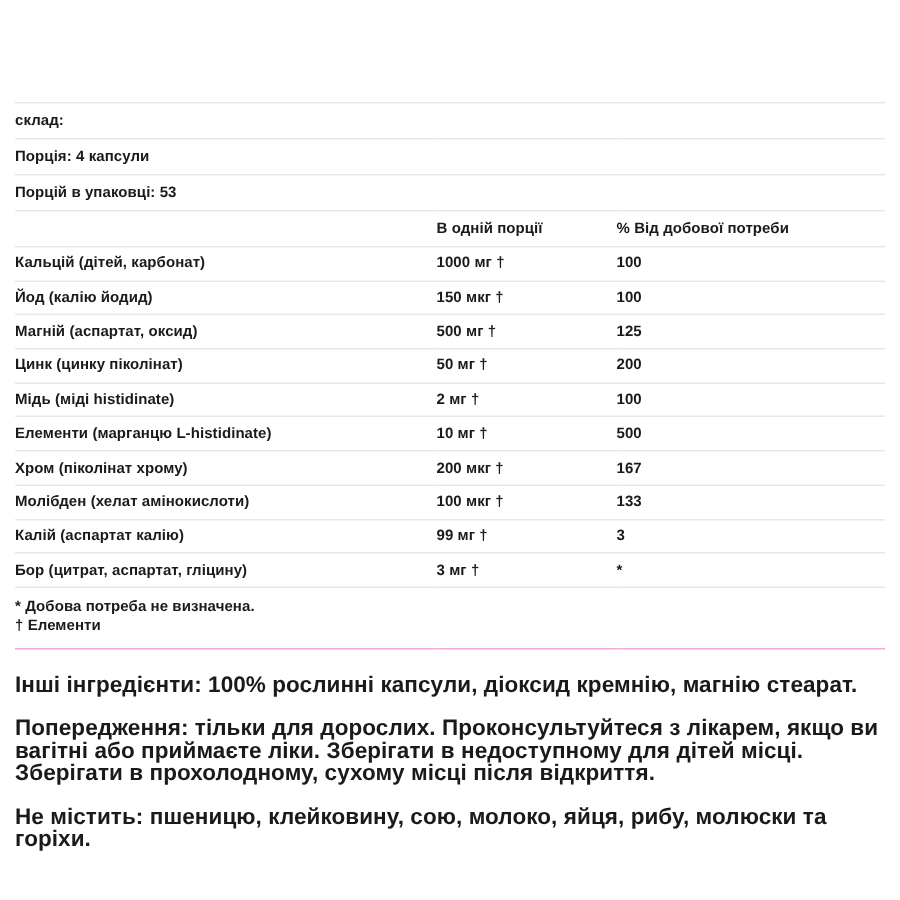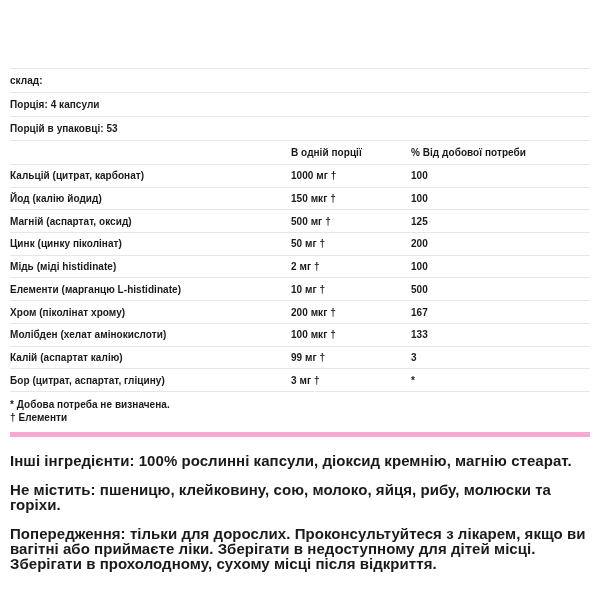--- a/index.html
+++ b/index.html
@@ -35,21 +35,21 @@
     letter-spacing: 0.05px;
   }
   .facts-table col.c1 { width: 281px; }
   .facts-table col.c2 { width: 120px; }
   .facts-table col.c3 { width: 179px; }
 
   .facts-table tr {
     border-top: 1px solid #e7e7e7;
   }
   .facts-table tr:last-child {
-    border-bottom: 5px solid #f9a8d4;
+    border-bottom: 1px solid #f9a8d4;
   }
   .facts-table td {
     padding: 5.4px 0 5.3px 0;
     vertical-align: middle;
     line-height: 11px;
     white-space: nowrap;
   }
   .facts-table td.c1 { padding-left: 0; }
 
   .serving-row td {
@@ -117,21 +117,21 @@
         <td class="c3"></td>
       </tr>
 
       <tr class="head-row">
         <td class="c1"></td>
         <td class="c2">В одній порції</td>
         <td class="c3">% Від добової потреби</td>
       </tr>
 
       <tr>
-        <td class="c1">Кальцій (цитрат, карбонат)</td>
+        <td class="c1">Кальцій (дітей, карбонат)</td>
         <td class="c2">1000 мг †</td>
         <td class="c3">100</td>
       </tr>
       <tr>
         <td class="c1">Йод (калію йодид)</td>
         <td class="c2">150 мкг †</td>
         <td class="c3">100</td>
       </tr>
       <tr>
         <td class="c1">Магній (аспартат, оксид)</td>
@@ -179,17 +179,17 @@
           <span class="footnote-line">* Добова потреба не визначена.</span>
           <span class="footnote-line">† Елементи</span>
         </td>
       </tr>
 
     </tbody>
   </table>
 
   <div class="notes">
     <p>Інші інгредієнти: 100% рослинні капсули, діоксид кремнію, магнію стеарат.</p>
+    <p>Попередження: тільки для дорослих. Проконсультуйтеся з лікарем, якщо ви вагітні або приймаєте ліки. Зберігати в недоступному для дітей місці. Зберігати в прохолодному, сухому місці після відкриття.</p>
     <p>Не містить: пшеницю, клейковину, сою, молоко, яйця, рибу, молюски та горіхи.</p>
-    <p>Попередження: тільки для дорослих. Проконсультуйтеся з лікарем, якщо ви вагітні або приймаєте ліки. Зберігати в недоступному для дітей місці. Зберігати в прохолодному, сухому місці після відкриття.</p>
   </div>
 
 </div>
 
 </body></html>

